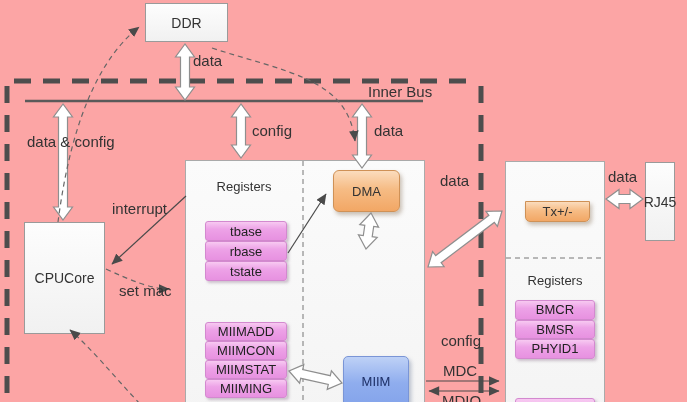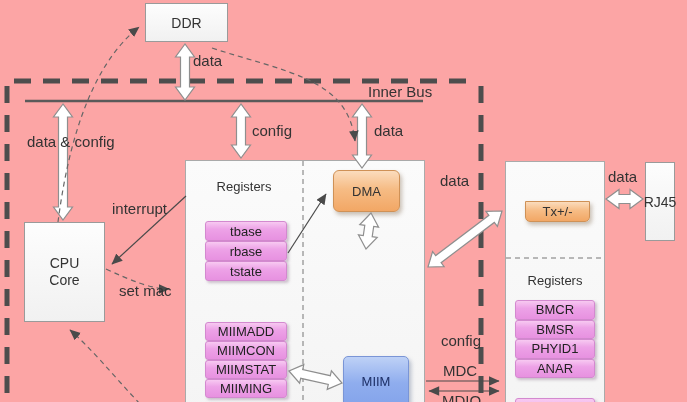--- a/index.html
+++ b/index.html
@@ -59,21 +59,21 @@
 </style>
 </head>
 <body>
 
 <div class="canvas">
 
   <div class="bigbox z1" style="left:145px;top:3px;width:83px;height:39px;">
     <span>DDR</span>
   </div>
 
-  <div class="bigbox z1" style="left:24px;top:222px;width:81px;height:100px;flex-direction:column;line-height:17px;">
+  <div class="bigbox z1" style="left:24px;top:222px;width:81px;height:112px;flex-direction:row;line-height:17px;">
     <span>CPU</span>
     <span>Core</span>
   </div>
 
   <div class="panel z1" style="left:185px;top:160px;width:240px;height:260px;"></div>
 
   <div class="panel z1" style="left:505px;top:161px;width:100px;height:260px;"></div>
 
   <div class="bigbox z1" style="left:645px;top:162px;width:30px;height:79px;">
     <span>RJ45</span>
@@ -93,21 +93,20 @@
       <div class="chip-sm">MIIMADD</div>
       <div class="chip-sm">MIIMCON</div>
       <div class="chip-sm">MIIMSTAT</div>
       <div class="chip-sm">MIIMING</div>
     </div>
 
   <div class="chipcol z2" style="left:515px;top:300px;">
       <div class="chip-phy">BMCR</div>
       <div class="chip-phy">BMSR</div>
       <div class="chip-phy">PHYID1</div>
-      <div class="chip-phy">ANAR</div>
     </div>
 
   <div class="chip-partial z2" style="left:515px;top:398px;"></div>
 
   <div class="oblock z2" style="left:333px;top:170px;width:67px;height:42px;">
     <span>DMA</span>
   </div>
 
 
   <div class="bblock z2" style="left:343px;top:356px;width:66px;height:60px;">

